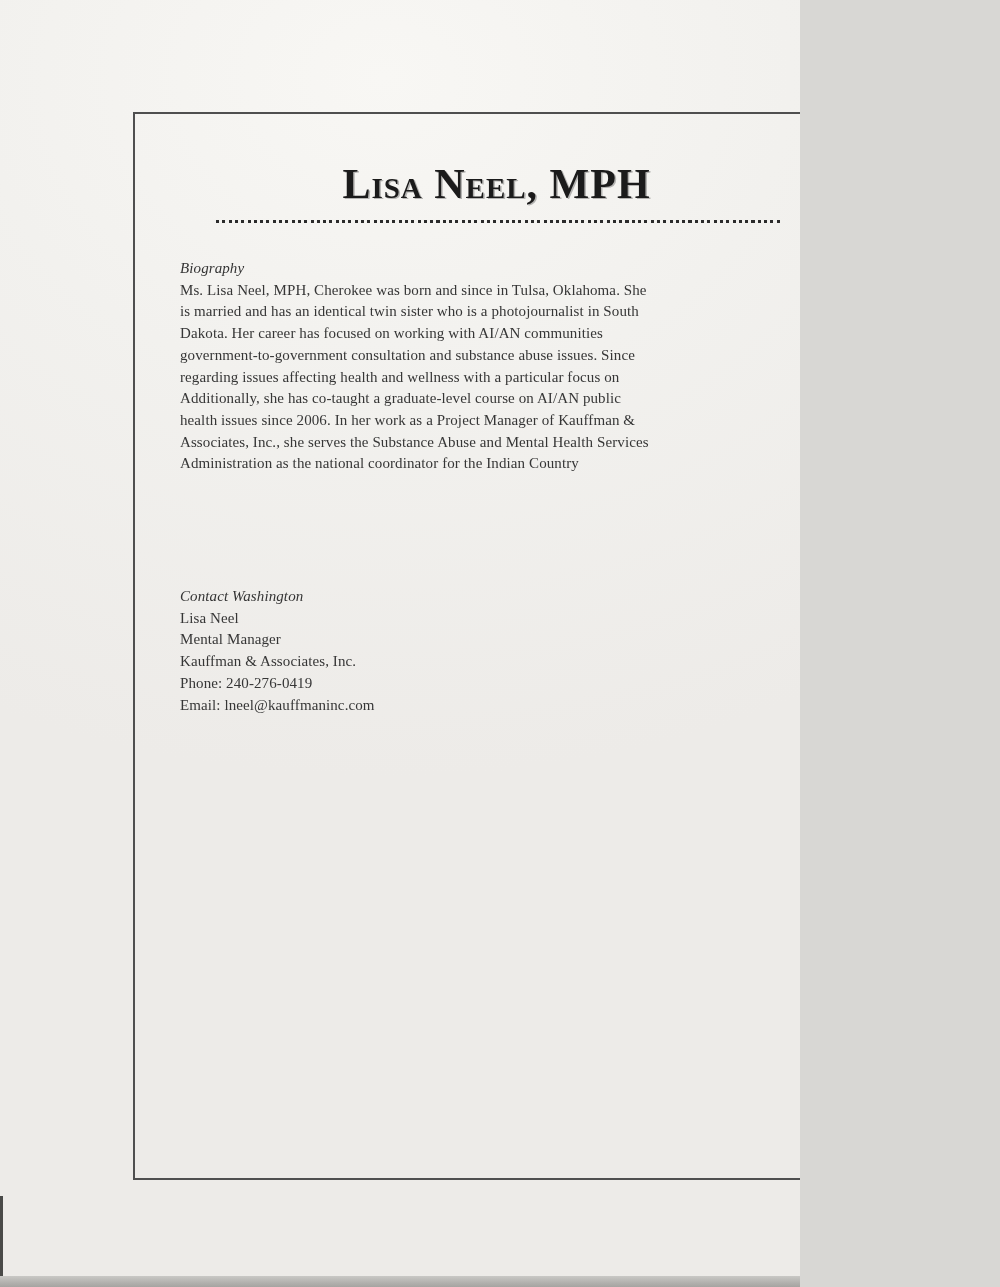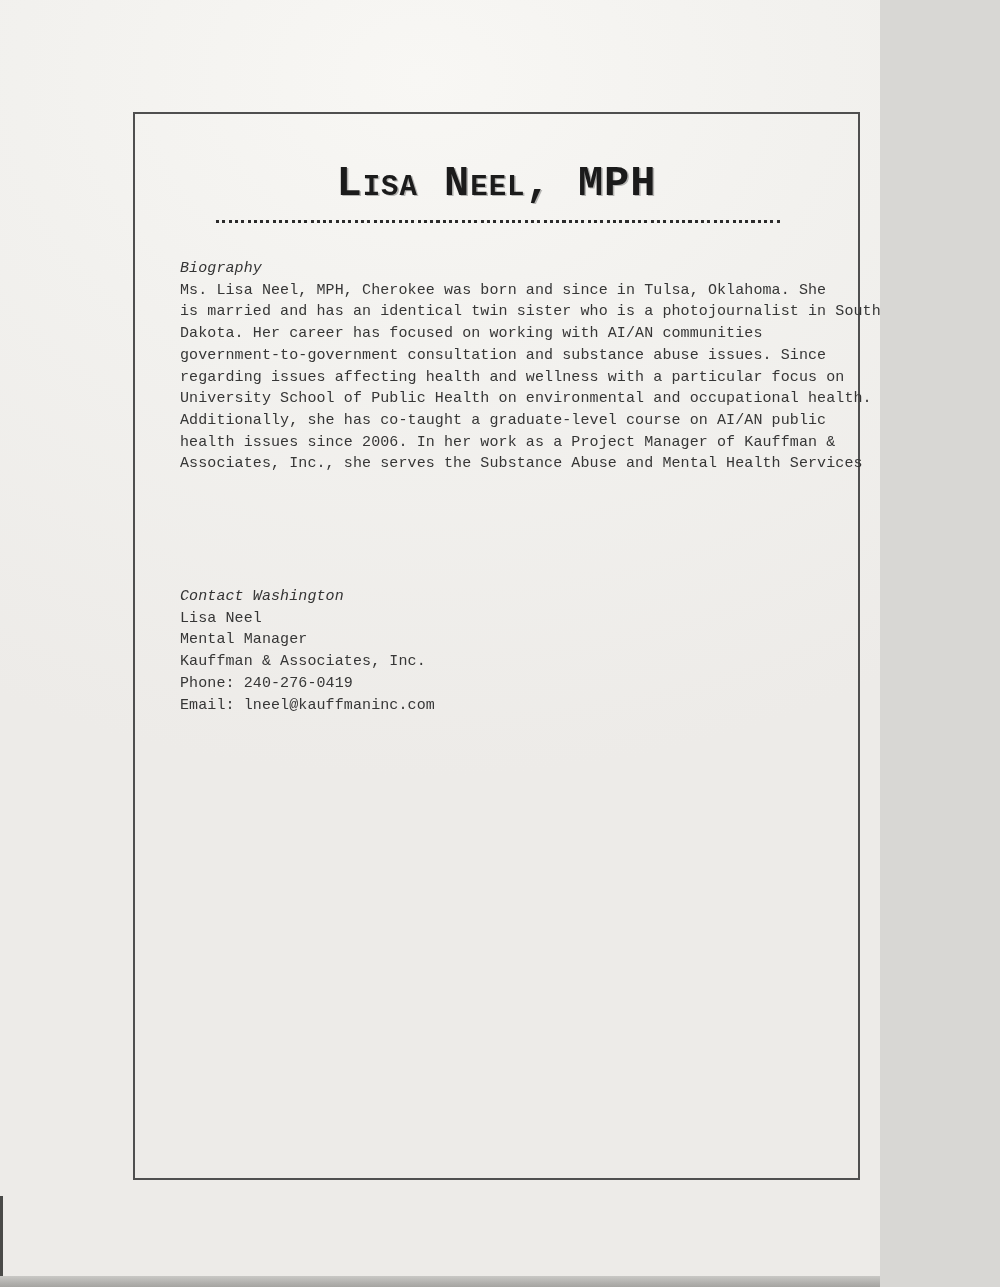--- a/index.html
+++ b/index.html
@@ -2,26 +2,26 @@
 <html><head>
 <meta charset="utf-8">
 <style>
   html, body {
     margin: 0;
     padding: 0;
     background: #d8d7d4;
   }
   .scan-root {
     position: relative;
-    width: 880px;
+    width: 800px;
     height: 1287px;
     overflow: hidden;
     background:
       radial-gradient(ellipse 900px 700px at 48% 6%, #f8f7f4 0%, #f2f1ee 45%, #edebe8 100%);
-    font-family: Liberation Mono, monospace;
+    font-family: Liberation Serif, serif;
     color: #363636;
   }
   
   .page-border {
     position: absolute;
     left: 133px;
     top: 112px;
     width: 727px;
     height: 1068px;
     border: 2px solid #4f4f4f;
@@ -107,24 +107,24 @@
 
   <div class="title-divider"></div>
 
   <div class="text-block bio-block">
     <div class="block-heading">Biography</div>
     <div class="text-line">Ms. Lisa Neel, MPH, Cherokee was born and since in Tulsa, Oklahoma. She</div>
     <div class="text-line">is married and has an identical twin sister who is a photojournalist in South</div>
     <div class="text-line">Dakota. Her career has focused on working with AI/AN communities</div>
     <div class="text-line">government-to-government consultation and substance abuse issues. Since</div>
     <div class="text-line">regarding issues affecting health and wellness with a particular focus on</div>
-    <div class="text-line">University School of Public Health on environmental and occupational health.</div>
     <div class="text-line">Additionally, she has co-taught a graduate-level course on AI/AN public</div>
     <div class="text-line">health issues since 2006. In her work as a Project Manager of Kauffman &amp;</div>
     <div class="text-line">Associates, Inc., she serves the Substance Abuse and Mental Health Services</div>
+    <div class="text-line">Administration as the national coordinator for the Indian Country</div>
   </div>
 
   <div class="text-block contact-block">
     <div class="block-heading">Contact Washington</div>
     <div class="text-line">Lisa Neel</div>
     <div class="text-line">Mental Manager</div>
     <div class="text-line">Kauffman &amp; Associates, Inc.</div>
     <div class="text-line">Phone: 240-276-0419</div>
     <div class="text-line">Email: lneel@kauffmaninc.com</div>
   </div>

